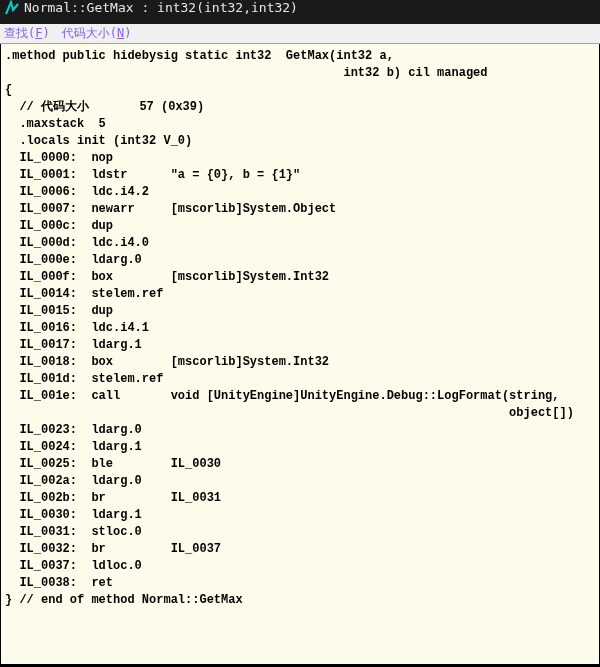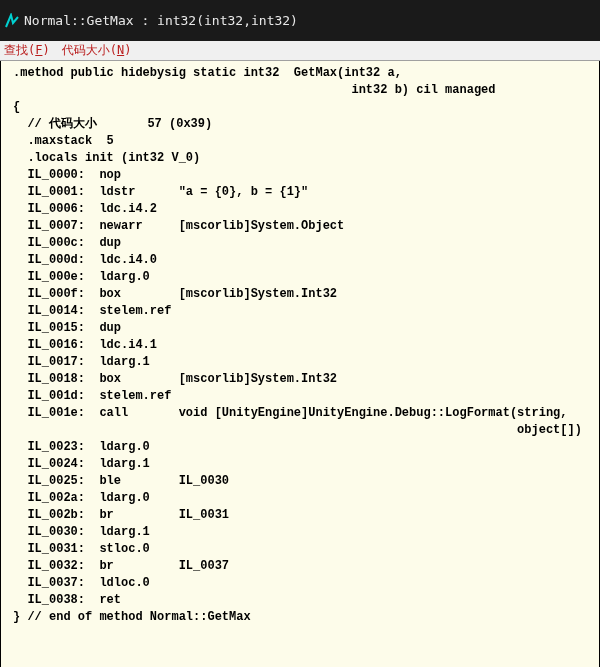--- a/index.html
+++ b/index.html
@@ -6,53 +6,52 @@
     body {
       width: 600px;
       height: 667px;
       background: #000;
       font-family: "Microsoft YaHei", SimSun, Consolas, monospace;
       overflow: hidden;
     }
     .titlebar {
       background: #1a1a1a;
       color: #e8e8e8;
-      height: 41px;
+      height: 24px;
       display: flex;
-      align-items: center;
       padding-left: 4px;
       font-size: 13px;
     }
     .titlebar-icon {
       width: 16px;
       height: 16px;
       margin-right: 4px;
     }
     .menubar {
       background: #f0f0f0;
-      color: #b91c1c;
+      color: #8b5cf6;
       height: 20px;
       display: flex;
       align-items: center;
       padding-left: 4px;
       font-size: 12px;
       border-bottom: 1px solid #a0a0a0;
     }
     .menu-item {
       margin-right: 12px;
       cursor: pointer;
     }
     .menu-item u { text-decoration: underline; }
     .code-area {
       background: #fdfcea;
       color: #000;
       font-family: "Courier New", Consolas, monospace;
       font-size: 12px;
       line-height: 17px;
-      padding: 4px 12px;
+      padding: 4px 4px;
       white-space: pre;
       overflow: hidden;
       height: 621px;
       border: 1px solid #000;
       border-top: none;
       font-weight: bold;
     }
   </style>
 </head>
 <body>

